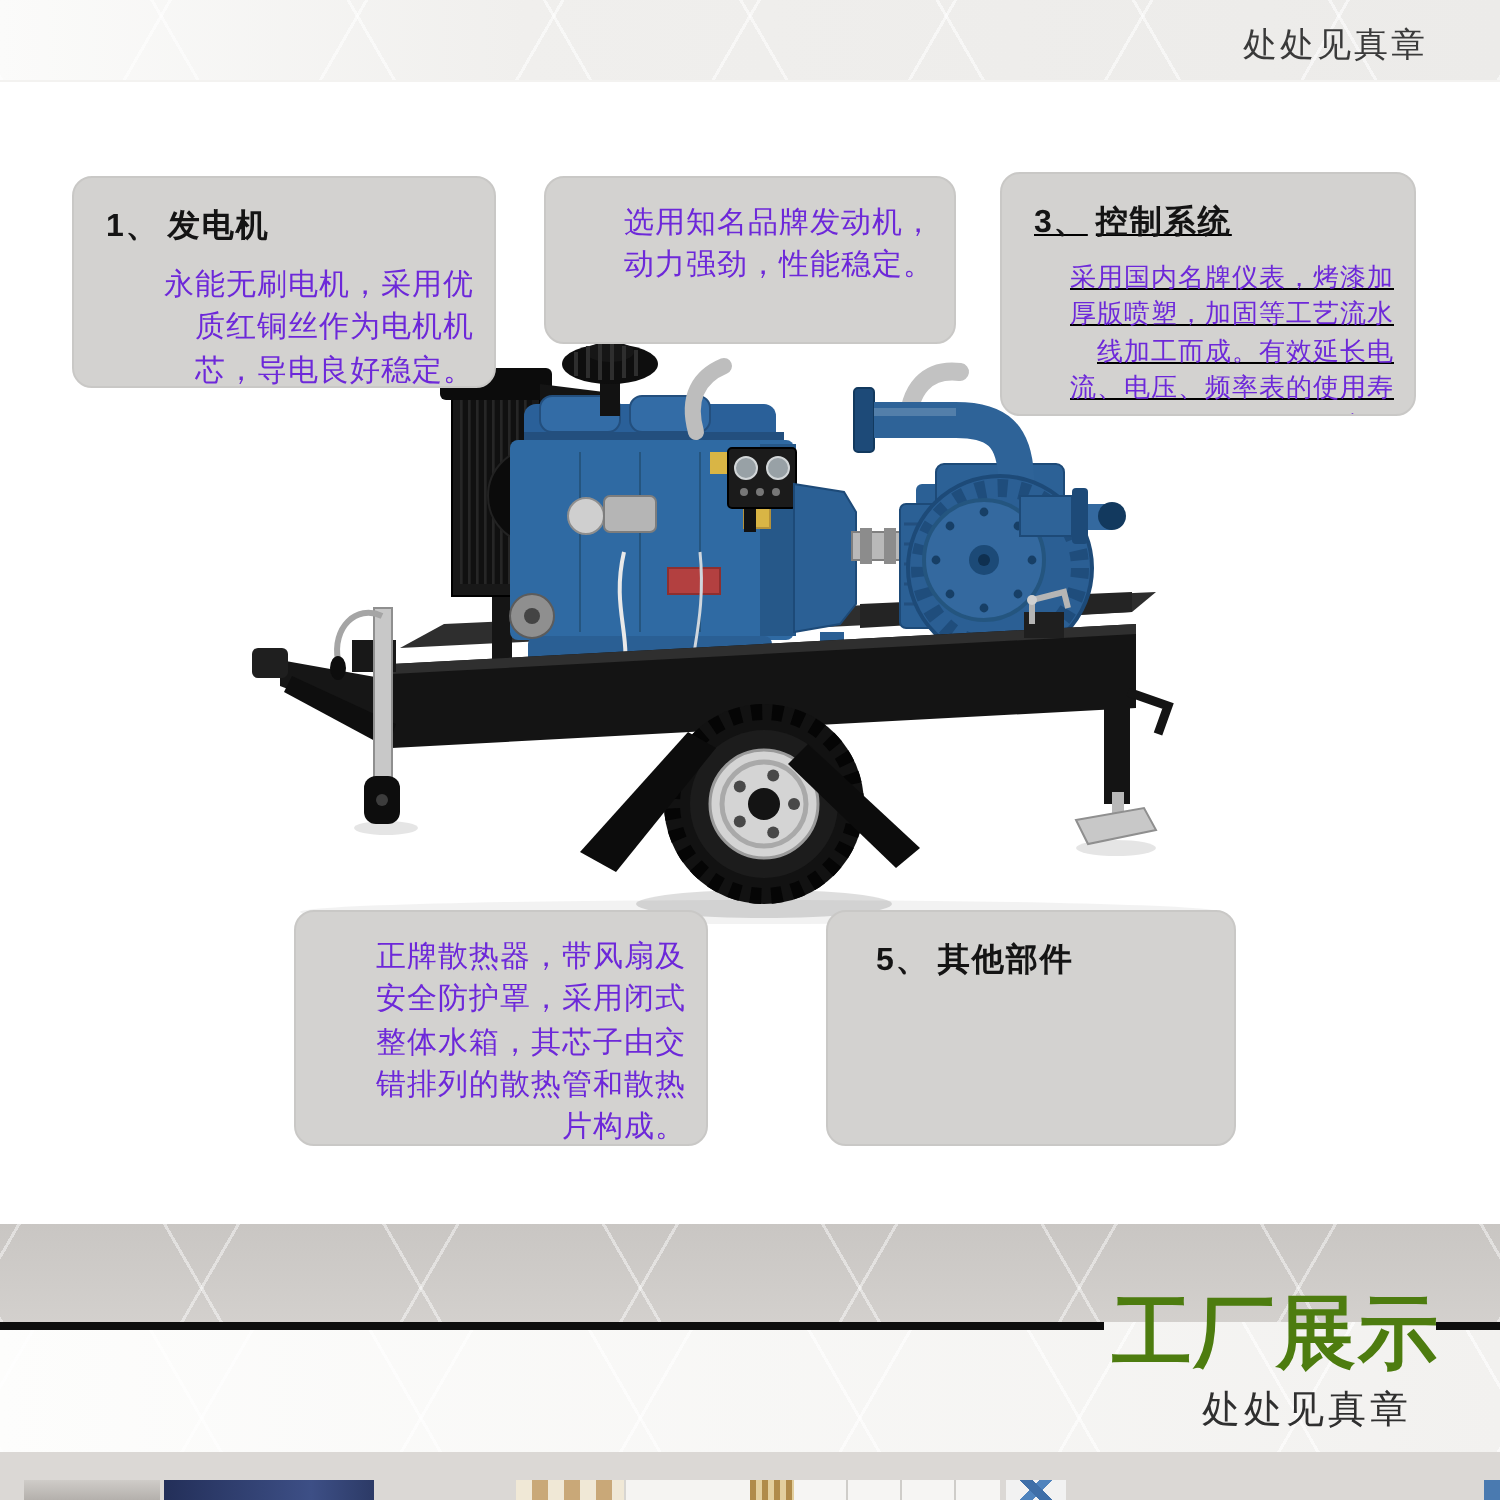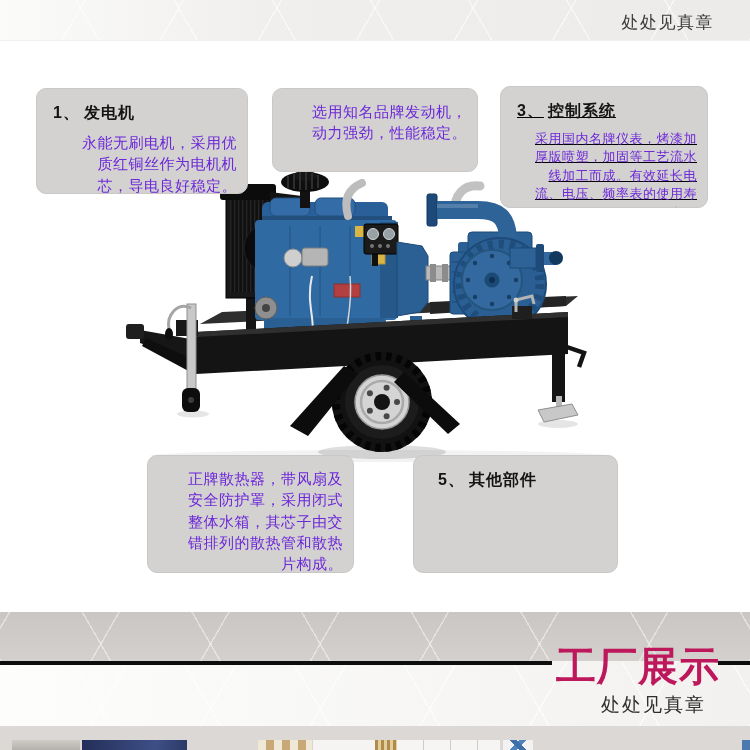--- a/index.html
+++ b/index.html
@@ -39,21 +39,21 @@
       linear-gradient(#c9c6c3,#d3d0cd);}
   .light-band{position:absolute;left:0;top:661px;width:750px;height:65px;
     background-image:
       repeating-linear-gradient(60deg, rgba(255,255,255,.6) 0 1.5px, transparent 1.5px 95px),
       repeating-linear-gradient(-60deg, rgba(255,255,255,.6) 0 1.5px, transparent 1.5px 95px),
       linear-gradient(90deg,#fdfdfc,#f2f1ef);}
   .divider{position:absolute;top:661px;height:4px;background:#0d0d0d;z-index:6;}
   .divider.left{left:0;width:552px;}
   .divider.right{left:718px;width:32px;}
   .factory-title{position:absolute;left:548px;top:639px;width:180px;text-align:center;
-    font-size:40px;font-weight:bold;color:#be185d;letter-spacing:1px;z-index:7;}
+    font-size:40px;font-weight:bold;color:#4d7c0f;letter-spacing:1px;z-index:7;}
   .factory-tagline{position:absolute;top:692px;right:44px;font-size:19px;color:#2f2f2f;letter-spacing:2px;z-index:7;}
 
   
   .thumb-strip{position:absolute;left:0;top:726px;width:750px;height:24px;background:#dbd8d5;}
   .thumb{position:absolute;top:14px;height:10px;}
   .t1{left:12px;width:68px;background:linear-gradient(#cfccc8,#b4b0ac);}
   .t2{left:82px;width:105px;background:linear-gradient(90deg,#232f59,#3d4f86 70%,#2c3a66);}
   .t3{left:258px;width:54px;background:repeating-linear-gradient(90deg,#f0e8d6 0 8px,#c9a878 8px 16px);}
   .t4{left:312px;width:62px;background:#f5f4f2;border-left:1px solid #d8d6d2;border-right:1px solid #d8d6d2;}
   .t5{left:375px;width:22px;background:repeating-linear-gradient(90deg,#b08b4a 0 3px,#e3cf9e 3px 6px);}

